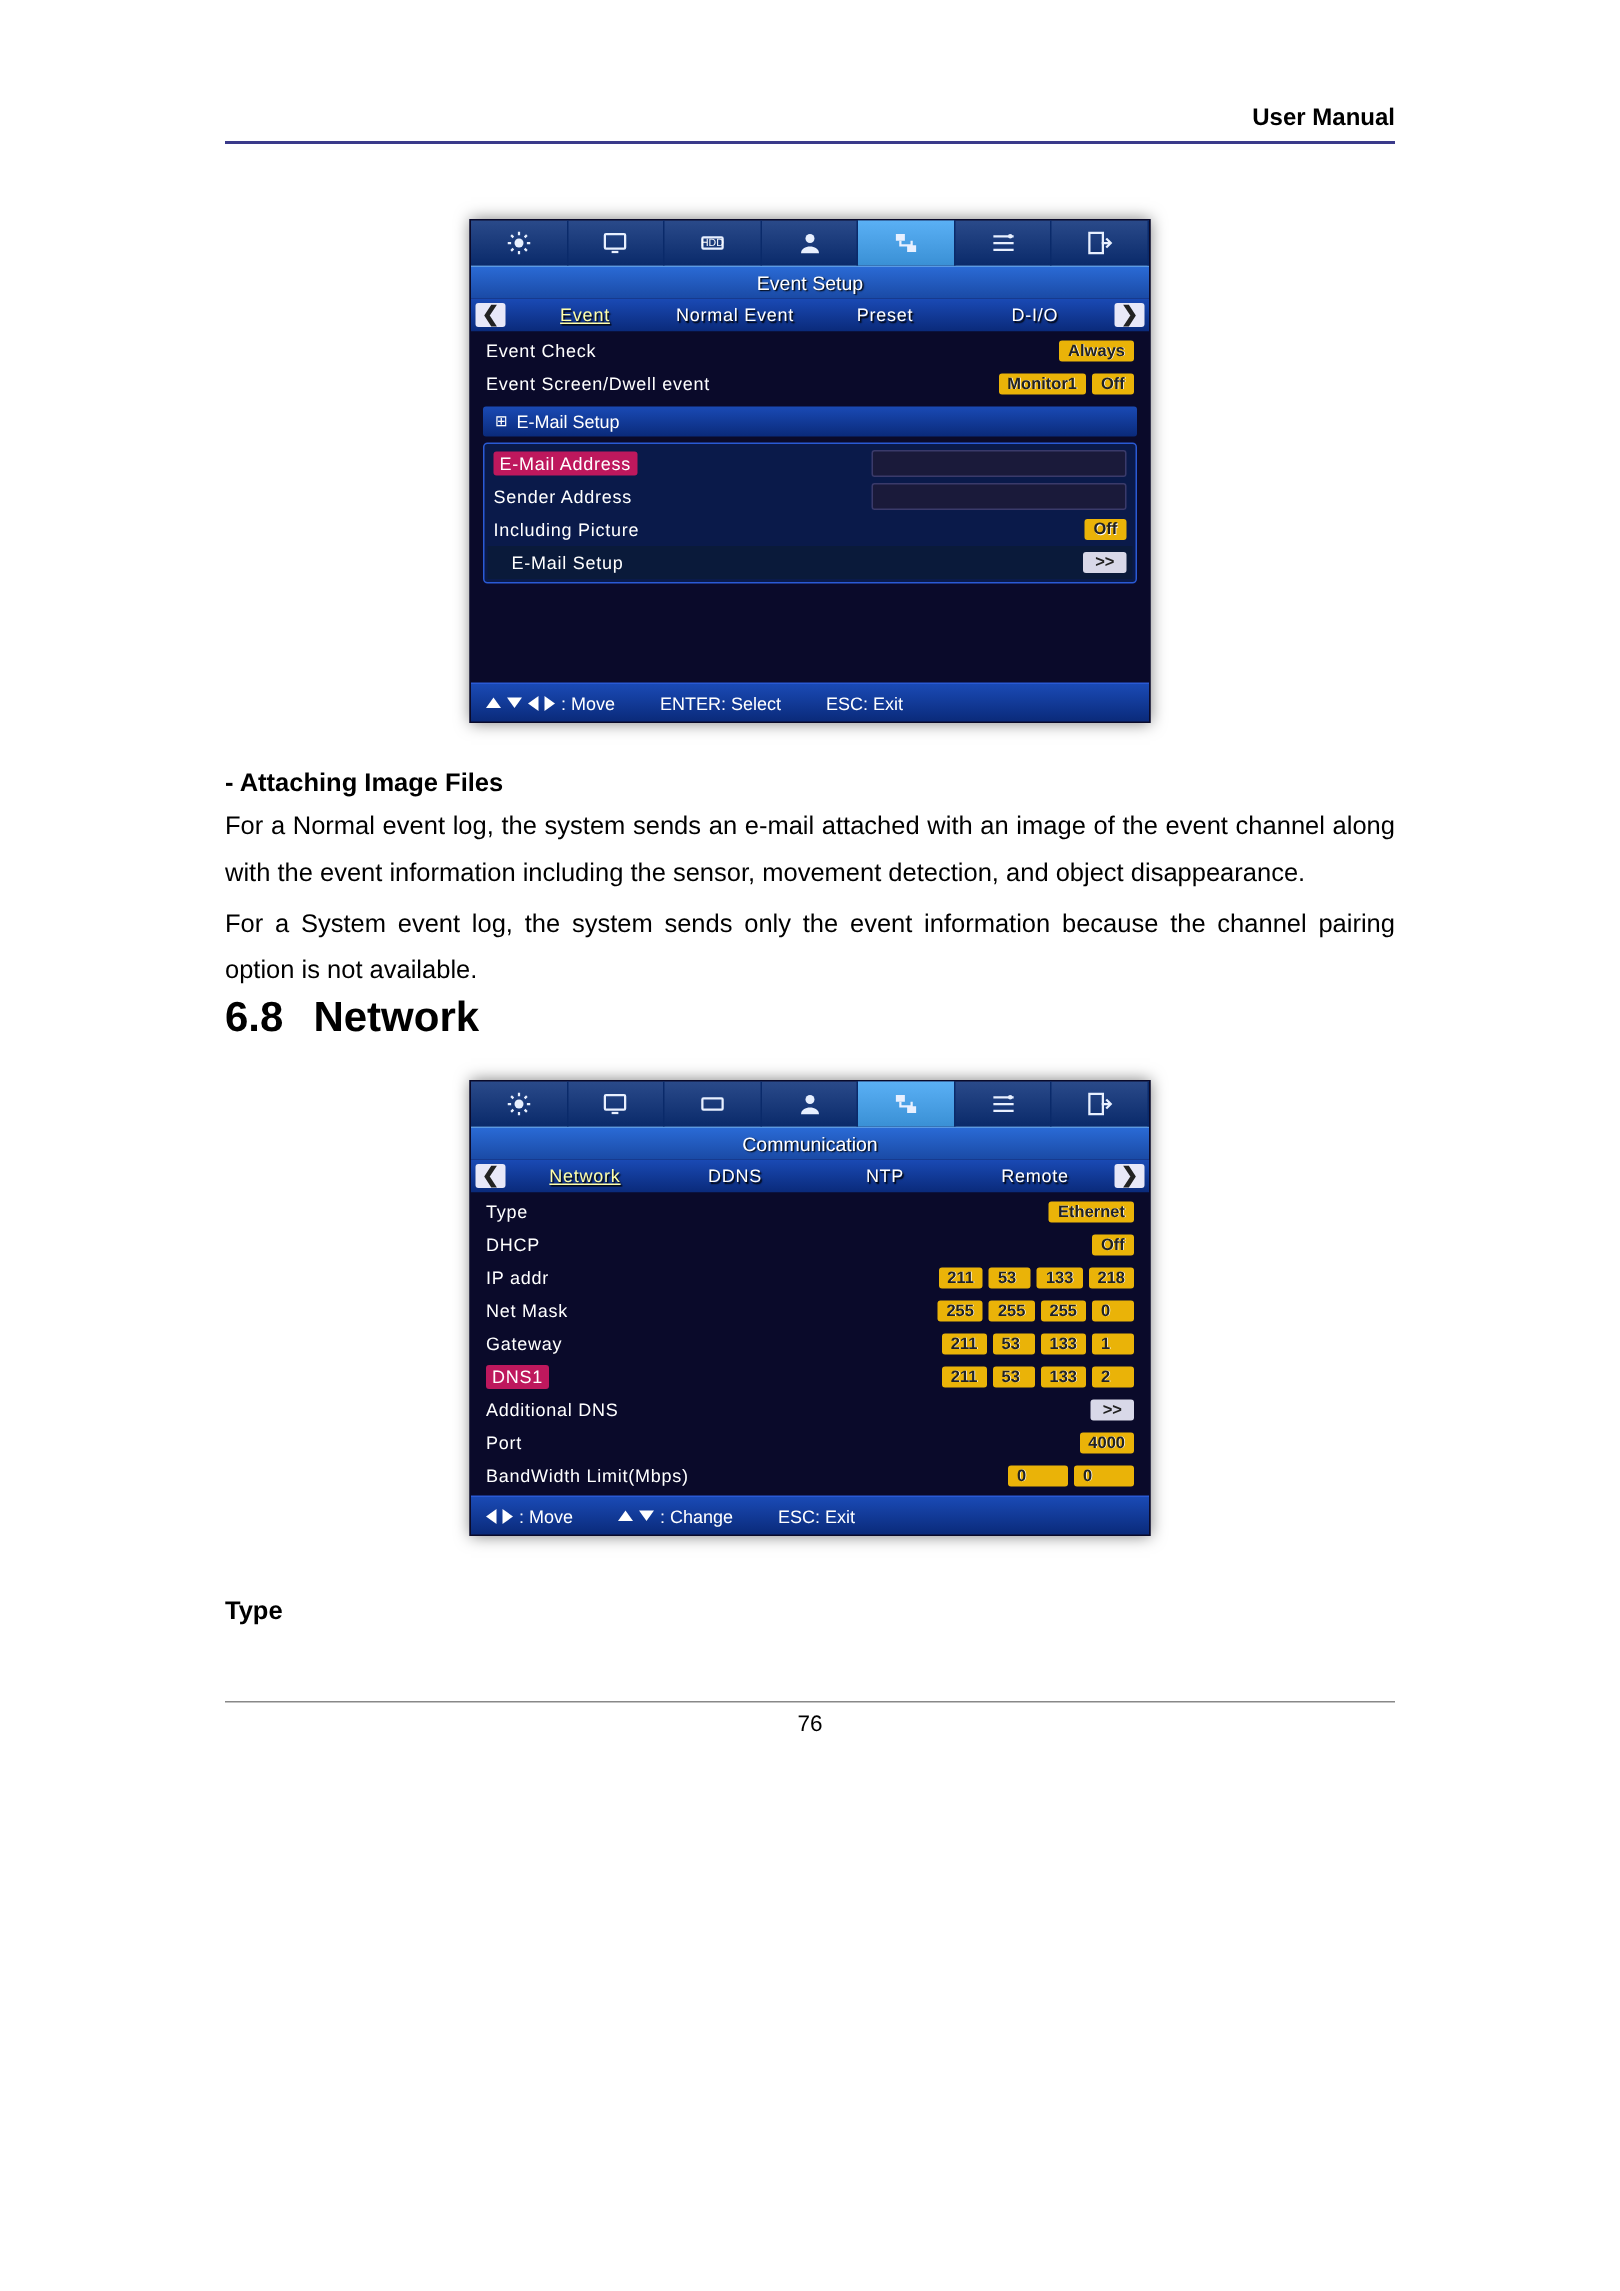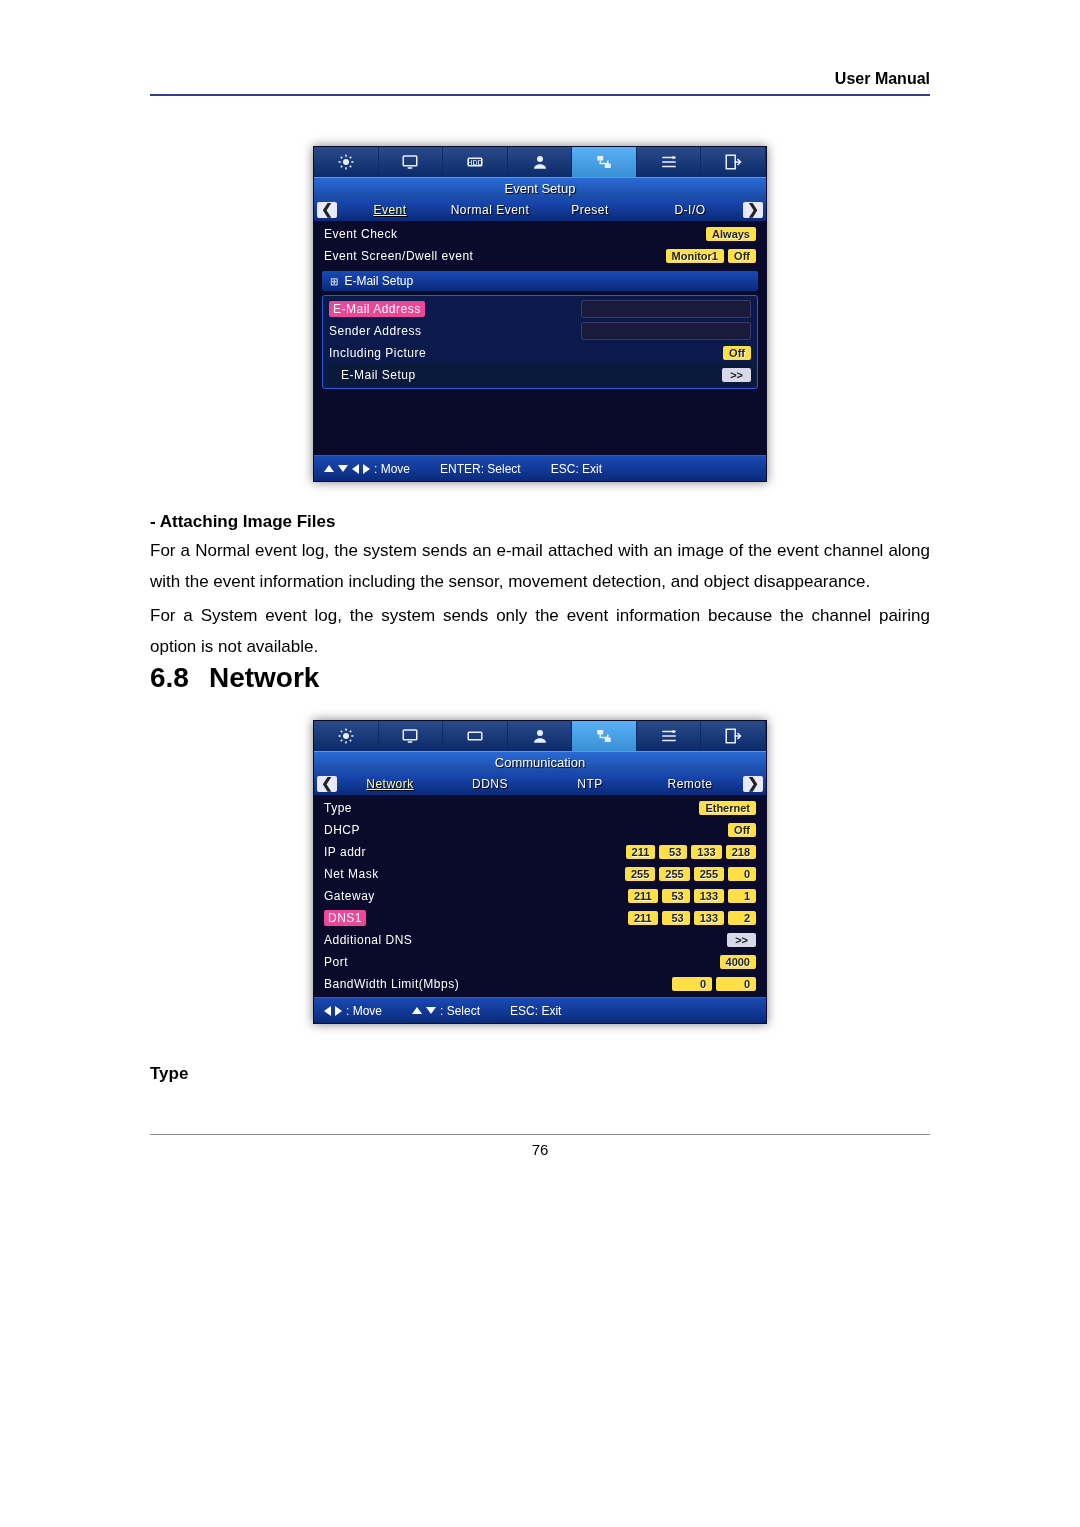--- a/index.html
+++ b/index.html
@@ -12,23 +12,23 @@
   .tb-btn.active { background: linear-gradient(#5ab0f5, #3a90d5); }
   .icon-svg { width: 18px; height: 18px; fill: #e8f0ff; }
   .title-banner { background: linear-gradient(#2a6ad5, #1a4aa5); color: #fff; text-align: center; font-size: 13px; font-weight: normal; padding: 3px; border-top: 1px solid #5a9ae5; text-shadow: 1px 1px 1px #000; }
   .tabbar { display: flex; background: linear-gradient(#1a4ab5, #0a2a7a); align-items: center; height: 22px; }
   .tab-arrow { width: 20px; text-align: center; color: #fff; font-size: 14px; background: #e8e8f8; color: #222; margin: 2px 3px; border-radius: 2px; height: 16px; line-height: 14px; font-weight: bold; }
   .tab { flex: 1; text-align: center; color: #fff; font-size: 12px; text-shadow: 1px 1px 1px #000; letter-spacing: 0.5px; }
   .tab.sel { color: #ffffaa; text-decoration: underline; }
   .content { background: #0a0a2a; padding: 2px 6px; }
   .row { display: flex; align-items: center; padding: 2px 4px; min-height: 22px; }
   .row-label { color: #fff; font-size: 12px; flex: 1; letter-spacing: 0.5px; }
-  .row-label.hl { background: #ec4899; padding: 1px 4px; border-radius: 2px; display: inline-block; flex: 0 0 auto; }
+  .row-label.hl { background: #be185d; padding: 1px 4px; border-radius: 2px; display: inline-block; flex: 0 0 auto; }
   .row-spacer { flex: 1; }
-  .val-badge { background: #fde047; color: #222; font-size: 11px; font-weight: bold; padding: 1px 6px; margin-left: 4px; border-radius: 2px; text-shadow: 0.5px 0.5px 0 #fff; min-width: 28px; text-align: right; }
+  .val-badge { background: #eab308; color: #222; font-size: 11px; font-weight: bold; padding: 1px 6px; margin-left: 4px; border-radius: 2px; text-shadow: 0.5px 0.5px 0 #fff; min-width: 28px; text-align: left; }
   .section-head { background: linear-gradient(#1a4ab5, #0a2a7a); color: #fff; font-size: 12px; padding: 3px 8px; border-radius: 2px; margin: 4px 2px 2px 2px; display: flex; align-items: center; gap: 6px; }
   .sub-box { border: 1px solid #2a5ad5; background: #0a1a4a; margin: 4px 2px; padding: 2px; border-radius: 3px; }
   .input-field { background: #1a1a3a; border: 1px solid #3a3a6a; height: 18px; width: 170px; border-radius: 2px; }
   .more-btn { background: #d8d8e8; color: #222; font-size: 11px; font-weight: bold; padding: 1px 8px; border-radius: 2px; }
   .footer-bar { background: linear-gradient(#1a4ab5, #0a2a7a); display: flex; padding: 4px 10px; gap: 30px; height: 26px; align-items: center; border-top: 1px solid #2a5ad5; }
   .footer-item { color: #fff; font-size: 12px; display: flex; align-items: center; gap: 4px; }
   .tri { display: inline-block; width: 0; height: 0; }
   .tri-up { border-left: 5px solid transparent; border-right: 5px solid transparent; border-bottom: 7px solid #fff; }
   .tri-down { border-left: 5px solid transparent; border-right: 5px solid transparent; border-top: 7px solid #fff; }
   .tri-left { border-top: 5px solid transparent; border-bottom: 5px solid transparent; border-right: 7px solid #fff; }
@@ -266,21 +266,21 @@
     </div>
     <div class="footer-bar">
       <div class="footer-item">
         <span class="tri tri-left"></span>
           <span class="tri tri-right"></span>
         <span>: Move</span>
       </div>
       <div class="footer-item">
         <span class="tri tri-up"></span>
           <span class="tri tri-down"></span>
-        <span>: Select</span>
+        <span>: Change</span>
       </div>
       <div class="footer-item">ESC: Exit</div>
     </div>
   </div>
 
   <div class="bold" style="margin-top:40px;">Type</div>
 
   <div class="footer-rule"></div>
   <div class="page-num">76</div>
 </div>

